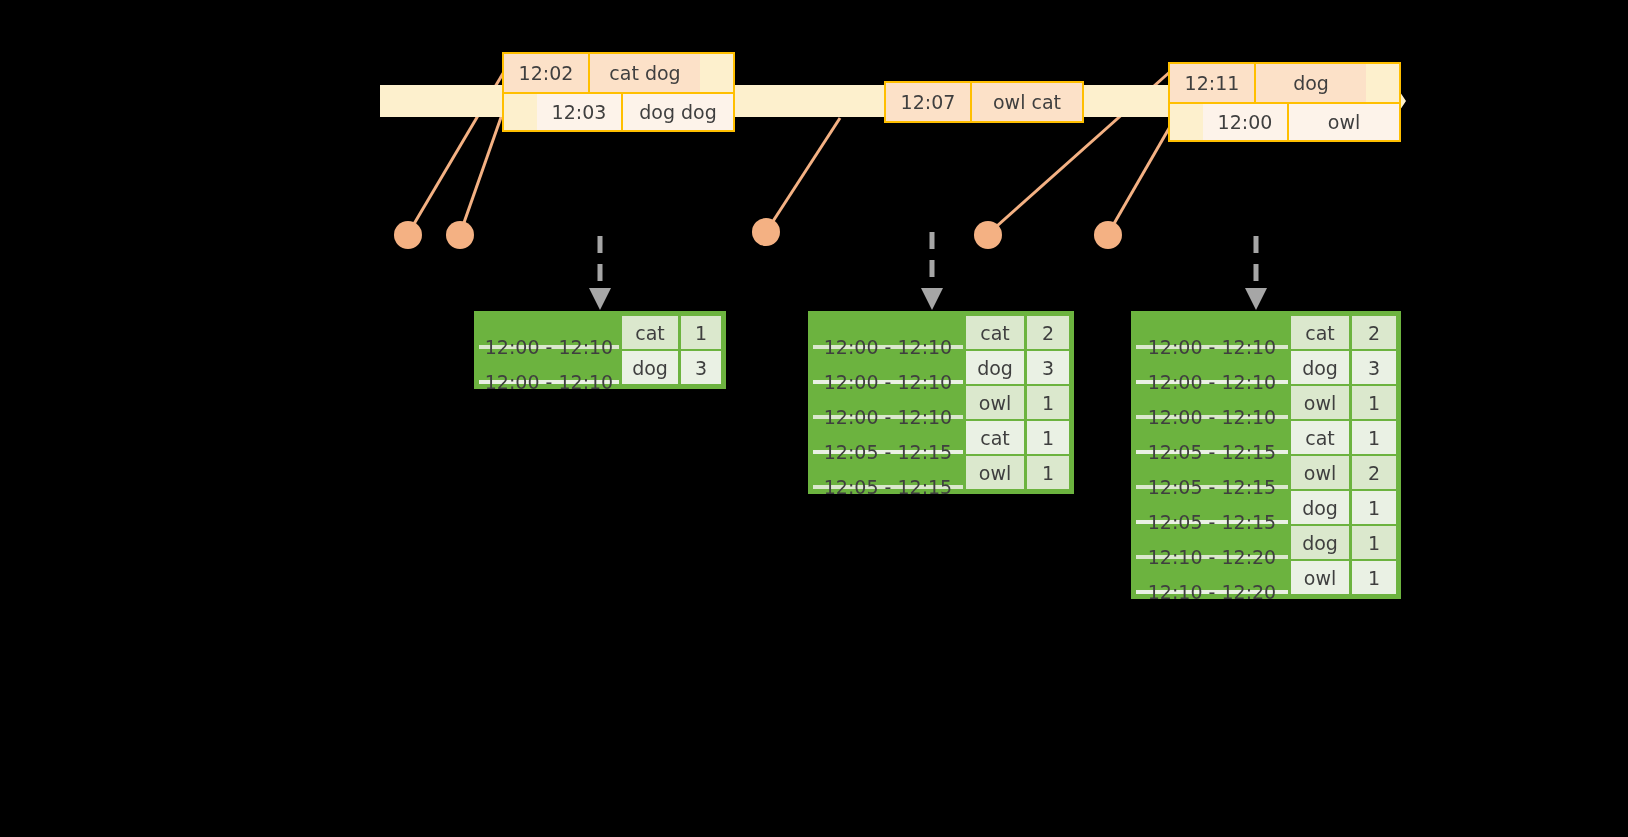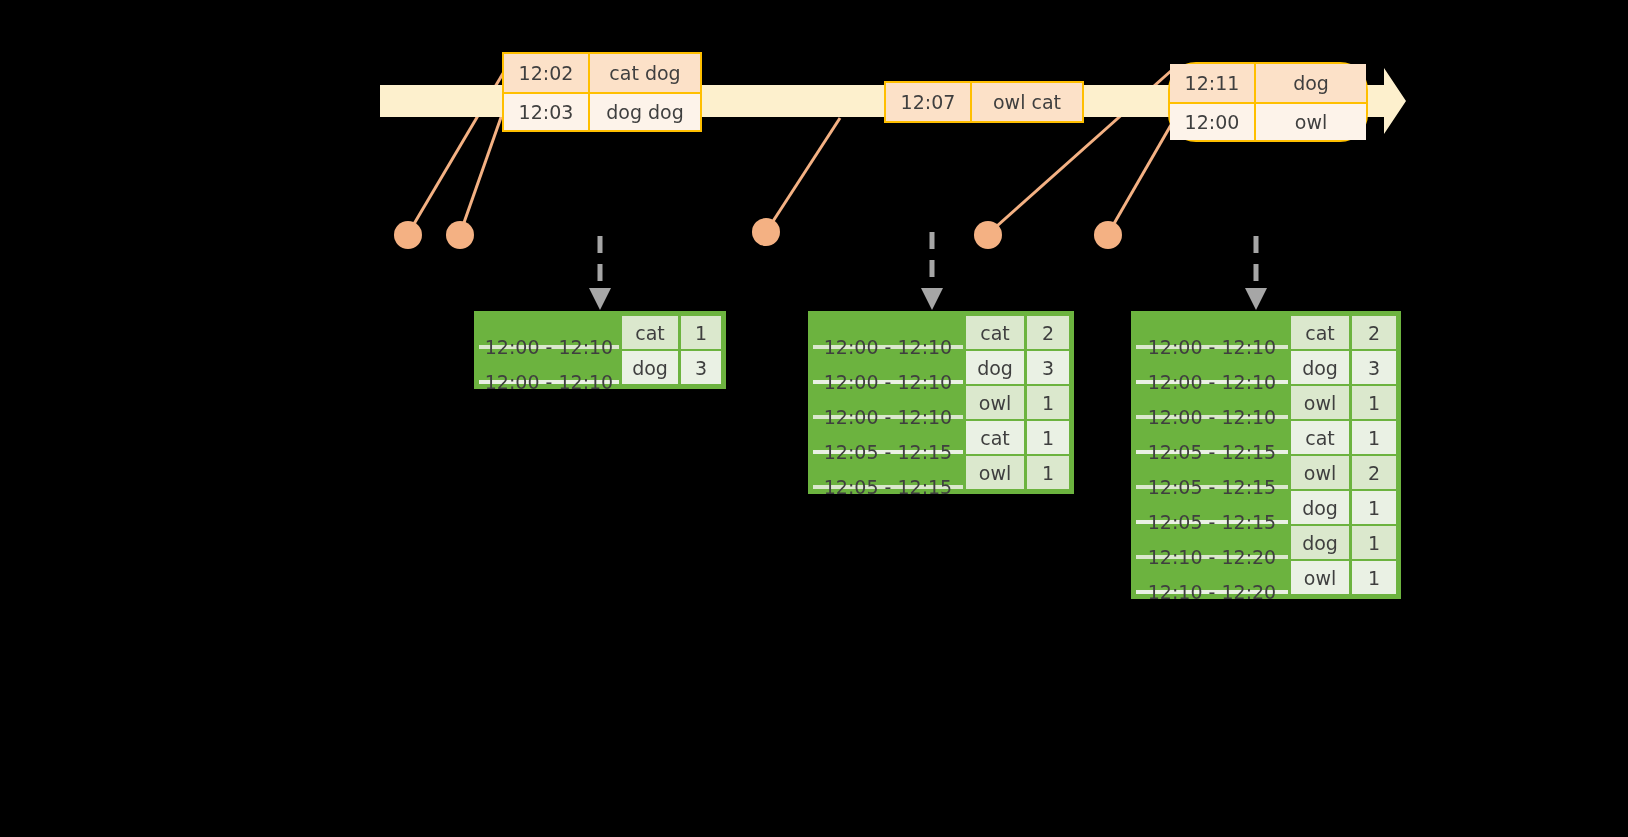--- a/index.html
+++ b/index.html
@@ -23,21 +23,21 @@
   
   .evt{
     position:absolute;
     border:2px solid #ffbf00;
     box-sizing:border-box;
     display:flex;
     background:#fdf0cd;
   }
   .evt-col{display:flex;flex-direction:column;}
   .evt-row{display:flex;height:38px;box-sizing:border-box;}
-  .evt-row + .evt-row{border-top:2px solid #ffbf00;}
+  .evt-row + .evt-row{border-top:2px solid #ffbf00;padding-left:33px;}
   .cell-t,.cell-v{
     display:flex;align-items:center;justify-content:center;
     box-sizing:border-box;font-size:19px;color:#3f3f3f;
     white-space:nowrap;
   }
   .cell-t{width:84px;}
   .cell-v{width:112px;border-left:2px solid #ffbf00;}
   .tone-a .cell-t,.tone-a .cell-v{background:#fce1c8;}
   .tone-b .cell-t,.tone-b .cell-v{background:#fdf3ea;}
 
@@ -126,21 +126,21 @@
 
   <div class="evt" style="left:884px;top:81px;">
     <div class="evt-col">
       <div class="evt-row tone-a">
         <div class="cell-t">12:07</div>
         <div class="cell-v">owl cat</div>
       </div>
     </div>
   </div>
 
-  <div class="evt" style="left:1168px;top:62px;border-radius:28px;">
+  <div class="evt" style="left:1168px;top:62px;">
     <div class="evt-col">
       <div class="evt-row tone-a">
         <div class="cell-t">12:11</div>
         <div class="cell-v">dog</div>
       </div>
       <div class="evt-row tone-b">
         <div class="cell-t">12:00</div>
         <div class="cell-v">owl</div>
       </div>
     </div>

